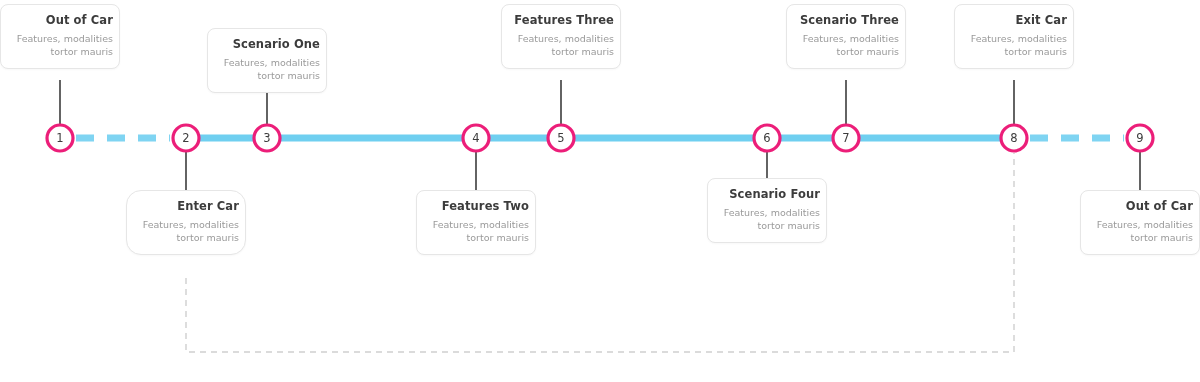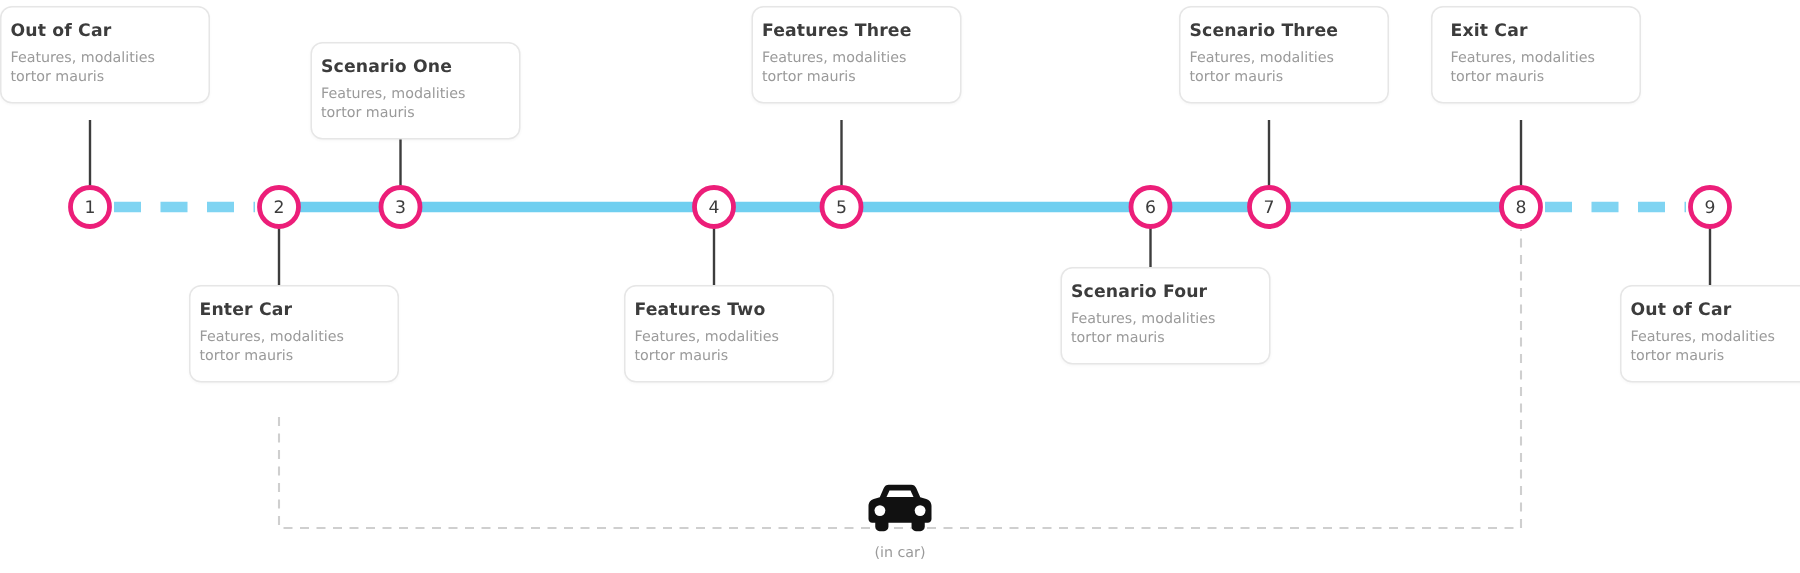--- a/index.html
+++ b/index.html
@@ -13,26 +13,26 @@
 
   
   .layer{position:absolute;left:0;top:0;width:1200px;height:382px;}
   #lines-layer{z-index:1;}
   #nodes-layer{z-index:3;}
 
   
   .card{
     position:absolute;
     box-sizing:border-box;
-    width:140px;
+    width:120px;
     background:#ffffff;
     border:1px solid #e6e6e6;
     border-radius:8px;
     padding:8px 6px 10px 6px;
-    text-align:left;
+    text-align:right;
     z-index:2;
     box-shadow:0 1px 2px rgba(0,0,0,0.03);
   }
   .card-title{
     font-size:11.5px;
     font-weight:700;
     color:#3c3c3c;
     letter-spacing:0.1px;
     line-height:14px;
     margin-bottom:5px;
@@ -144,21 +144,21 @@
     <div class="card-desc">Features, modalities</div>
     <div class="card-desc">tortor mauris</div>
   </div>
 
   <div class="card" style="left:954px;top:4px;padding-left:12px;">
     <div class="card-title">Exit Car</div>
     <div class="card-desc">Features, modalities</div>
     <div class="card-desc">tortor mauris</div>
   </div>
 
-  <div class="card" style="left:126px;top:190px;">
+  <div class="card" style="left:126px;top:190px;border-radius:15px;">
     <div class="card-title">Enter Car</div>
     <div class="card-desc">Features, modalities</div>
     <div class="card-desc">tortor mauris</div>
   </div>
 
   <div class="card" style="left:416px;top:190px;">
     <div class="card-title">Features Two</div>
     <div class="card-desc">Features, modalities</div>
     <div class="card-desc">tortor mauris</div>
   </div>
@@ -168,32 +168,14 @@
     <div class="card-desc">Features, modalities</div>
     <div class="card-desc">tortor mauris</div>
   </div>
 
   <div class="card" style="left:1080px;top:190px;">
     <div class="card-title">Out of Car</div>
     <div class="card-desc">Features, modalities</div>
     <div class="card-desc">tortor mauris</div>
   </div>
 
-  <div id="car-wrap">
-    <svg width="52" height="34" viewBox="0 0 52 34">
-      <path d="M12.5 9.5 L15.2 3.4 C15.8 2.0 17.0 1.2 18.5 1.2 L33.5 1.2
-               C35.0 1.2 36.2 2.0 36.8 3.4 L39.5 9.5
-               L43.5 10.6 C45.6 11.2 47.0 13.1 47.0 15.3 L47.0 24.0
-               C47.0 25.4 45.9 26.5 44.5 26.5 L42.5 26.5 L42.5 29.2
-               C42.5 30.8 41.2 32.1 39.6 32.1 L36.6 32.1
-               C35.0 32.1 33.7 30.8 33.7 29.2 L33.7 26.5
-               L18.3 26.5 L18.3 29.2 C18.3 30.8 17.0 32.1 15.4 32.1
-               L12.4 32.1 C10.8 32.1 9.5 30.8 9.5 29.2 L9.5 26.5
-               L7.5 26.5 C6.1 26.5 5.0 25.4 5.0 24.0 L5.0 15.3
-               C5.0 13.1 6.4 11.2 8.5 10.6 Z" fill="#111111"></path>
-      <path d="M17.0 9.3 L19.0 5.0 L33.0 5.0 L35.0 9.3 Z" fill="#ffffff"></path>
-      <circle cx="12.6" cy="18.4" r="3.6" fill="#ffffff"></circle>
-      <circle cx="39.4" cy="18.4" r="3.6" fill="#ffffff"></circle>
-    </svg>
-    <div id="car-caption">(in car)</div>
-  </div>
 
 </div>
 
 </body></html>

